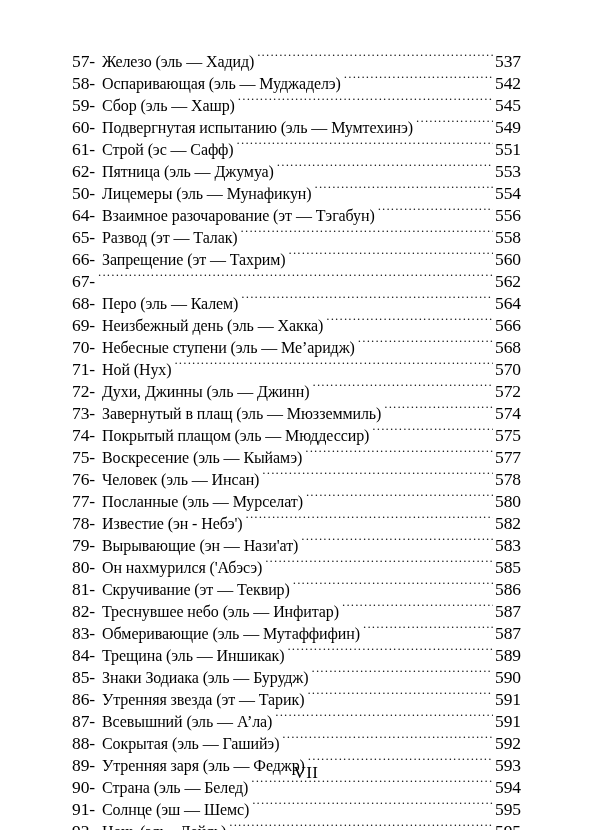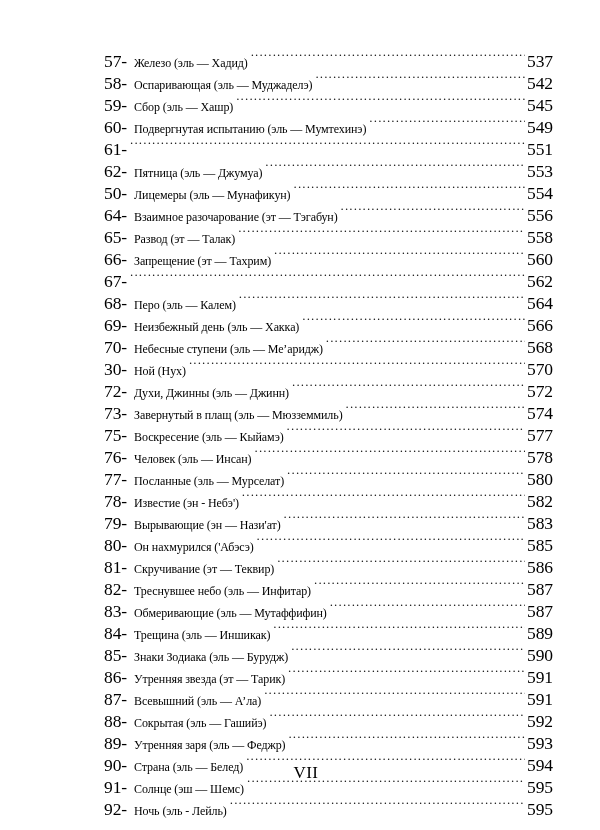--- a/index.html
+++ b/index.html
@@ -14,21 +14,21 @@
     font-family: "Liberation Serif", "DejaVu Serif", serif;
     color: #000000;
     overflow: hidden;
   }
 
   .page {
     position: relative;
     width: 600px;
     height: 830px;
     box-sizing: border-box;
-    padding: 45px 72px 0 104px;
+    padding: 45px 72px 0 72px;
   }
 
   .toc-list {
     list-style: none;
     margin: 0;
     padding: 0;
   }
 
   .toc-entry {
     display: flex;
@@ -42,21 +42,21 @@
 
   .entry-num {
     flex: 0 0 auto;
     font-size: 17.5px;
     letter-spacing: -0.1px;
   }
 
   .entry-title {
     flex: 0 0 auto;
     padding-left: 7px;
-    font-size: 12px;
+    font-size: 16px;
     letter-spacing: -0.1px;
     text-align: right;
   }
 
   .leader {
     flex: 1 1 auto;
     position: relative;
     overflow: hidden;
     height: 22px;
     margin: 0 2px 0 3px;
@@ -117,20 +117,21 @@
         <span class="entry-page">545</span>
       </li>
       <li class="toc-entry">
         <span class="entry-num">60-</span>
         <span class="entry-title">Подвергнутая испытанию (эль — Мумтехинэ)</span>
         <span class="leader"></span>
         <span class="entry-page">549</span>
       </li>
       <li class="toc-entry">
         <span class="entry-num">61-</span>
+        <span class="entry-title">Строй (эс — Сафф)</span>
         <span class="leader"></span>
         <span class="entry-page">551</span>
       </li>
       <li class="toc-entry">
         <span class="entry-num">62-</span>
         <span class="entry-title">Пятница (эль — Джумуа)</span>
         <span class="leader"></span>
         <span class="entry-page">553</span>
       </li>
       <li class="toc-entry">
@@ -174,36 +175,42 @@
         <span class="leader"></span>
         <span class="entry-page">566</span>
       </li>
       <li class="toc-entry">
         <span class="entry-num">70-</span>
         <span class="entry-title">Небесные ступени (эль — Ме’аридж)</span>
         <span class="leader"></span>
         <span class="entry-page">568</span>
       </li>
       <li class="toc-entry">
-        <span class="entry-num">30-</span>
+        <span class="entry-num">71-</span>
         <span class="entry-title">Ной (Нух)</span>
         <span class="leader"></span>
         <span class="entry-page">570</span>
       </li>
       <li class="toc-entry">
         <span class="entry-num">72-</span>
         <span class="entry-title">Духи, Джинны (эль — Джинн)</span>
         <span class="leader"></span>
         <span class="entry-page">572</span>
       </li>
       <li class="toc-entry">
         <span class="entry-num">73-</span>
         <span class="entry-title">Завернутый в плащ (эль — Мюзземмиль)</span>
         <span class="leader"></span>
         <span class="entry-page">574</span>
+      </li>
+      <li class="toc-entry">
+        <span class="entry-num">74-</span>
+        <span class="entry-title">Покрытый плащом (эль — Мюддессир)</span>
+        <span class="leader"></span>
+        <span class="entry-page">575</span>
       </li>
       <li class="toc-entry">
         <span class="entry-num">75-</span>
         <span class="entry-title">Воскресение (эль — Кыйамэ)</span>
         <span class="leader"></span>
         <span class="entry-page">577</span>
       </li>
       <li class="toc-entry">
         <span class="entry-num">76-</span>
         <span class="entry-title">Человек (эль — Инсан)</span>

